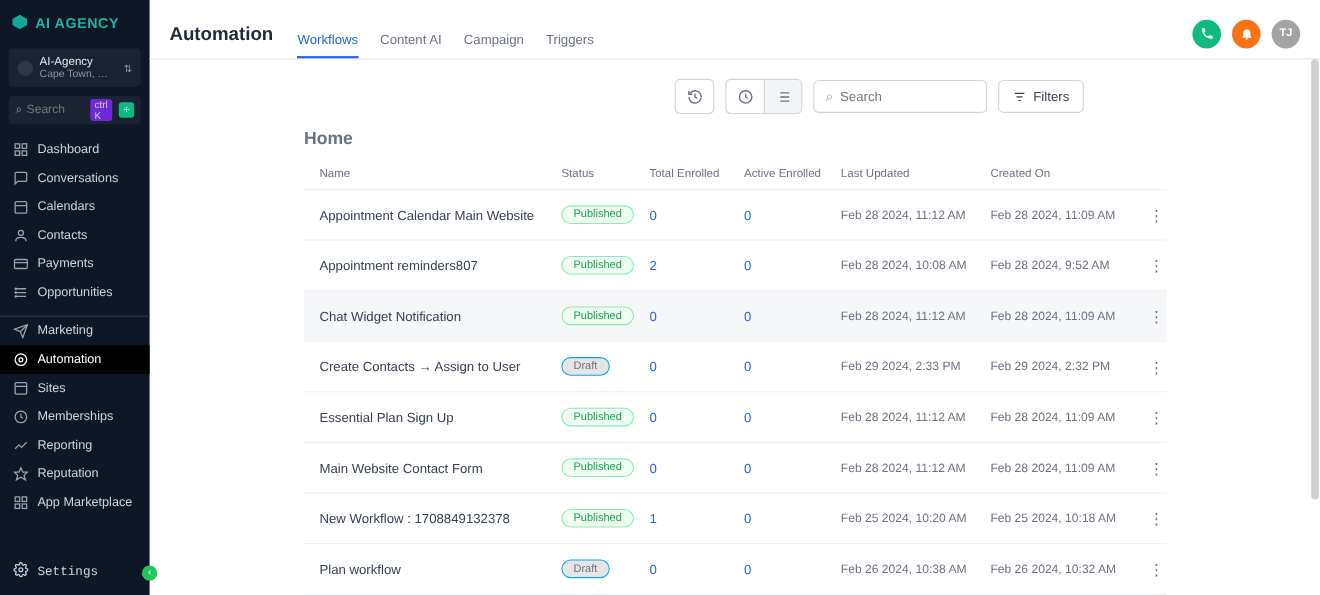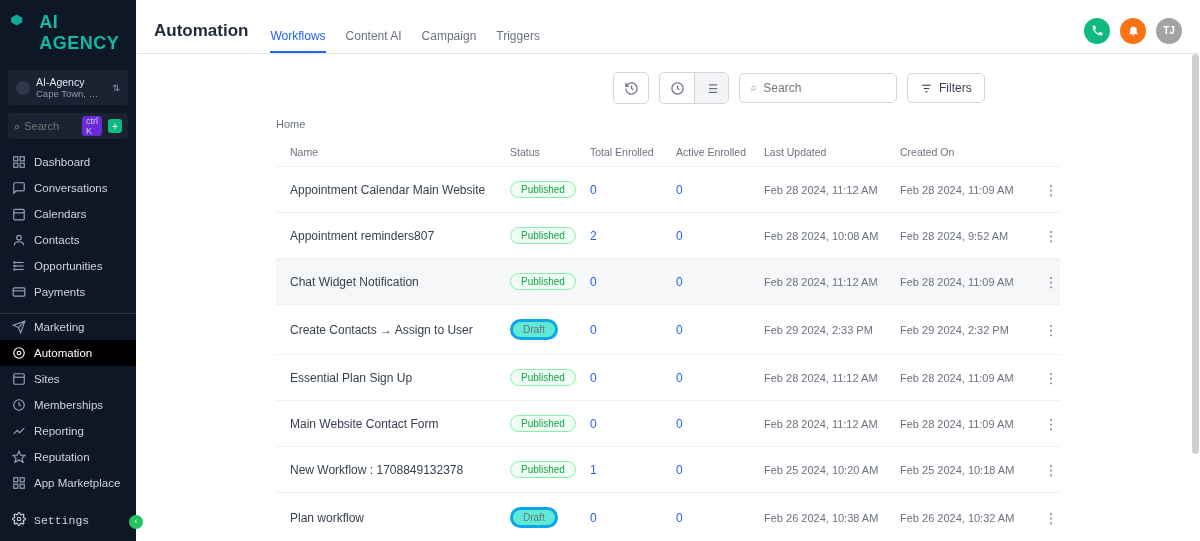--- a/index.html
+++ b/index.html
@@ -1,19 +1,19 @@
 <!DOCTYPE html>
 <html><head>
 <meta charset="utf-8">
 <style>
 * { box-sizing: border-box; margin: 0; padding: 0; }
 body { font-family: -apple-system, BlinkMacSystemFont, 'Segoe UI', Arial, sans-serif; font-size: 13px; color: #333; background: #fff; overflow: hidden; }
 .app { display: flex; height: 541px; width: 1200px; }
 .sidebar { width: 136px; background: #0e1726; display: flex; flex-direction: column; color: #a0aec0; }
-.logo { display: flex; align-items: flex-start; gap: 16px; padding: 12px 10px; color: #14b8a6; font-weight: 700; font-size: 18px; }
+.logo { display: flex; align-items: flex-end; gap: 6px; padding: 12px 10px; color: #14b8a6; font-weight: 700; font-size: 13px; }
 .logo-icon { width: 16px; height: 16px; }
 .logo-text { letter-spacing: 0.5px; }
 .org-selector { margin: 4px 8px 8px; background: #1a2332; border-radius: 4px; padding: 6px 8px; display: flex; align-items: center; gap: 6px; position: relative; }
 .org-ic { width: 14px; height: 14px; border-radius: 50%; background: #2d3748; display: inline-block; flex-shrink: 0; }
 .org-texts { flex: 1; min-width: 0; }
 .org-name { font-size: 10.5px; color: #e0e6f0; white-space: nowrap; overflow: hidden; text-overflow: ellipsis; }
 .org-sub { font-size: 9.5px; color: #8896ab; white-space: nowrap; overflow: hidden; text-overflow: ellipsis; }
 .org-chev { color: #8896ab; font-size: 9px; }
 .sb-search { margin: 0 8px 10px; background: #1a2332; border-radius: 4px; display: flex; align-items: center; gap: 4px; padding: 3px 6px; }
 .sb-search .mag { font-size: 11px; color: #8896ab; }
@@ -41,30 +41,30 @@
 .c-user { background: #a3a3a3; font-size: 10px; font-weight: 600; }
 .content { flex: 1; overflow-y: auto; padding: 18px 22px; position: relative; }
 .toolbar { display: flex; align-items: center; gap: 10px; margin-left: 455px; margin-bottom: 14px; }
 .tool-group { display: flex; border: 1px solid #d1d5db; border-radius: 5px; overflow: hidden; }
 .tool-btn { width: 34px; height: 30px; display: flex; align-items: center; justify-content: center; color: #6b7280; cursor: pointer; }
 .tool-btn.sep { border-left: 1px solid #d1d5db; }
 .tool-btn.active { background: #f3f4f6; }
 .search-box { display: flex; align-items: center; border: 1px solid #d1d5db; border-radius: 5px; padding: 0 10px; height: 30px; width: 158px; gap: 6px; }
 .search-box input { border: none; outline: none; font-size: 12px; width: 100%; color: #6b7280; }
 .filters-btn { display: flex; align-items: center; gap: 6px; border: 1px solid #d1d5db; border-radius: 5px; padding: 0 12px; height: 30px; font-size: 12px; color: #374151; cursor: pointer; }
-.breadcrumb { font-size: 11px; color: #6b7280; margin-left: 118px; margin-bottom: 8px; }
+.breadcrumb { font-size: 16px; color: #6b7280; margin-left: 118px; margin-bottom: 8px; font-weight: bold; }
 .table { margin: 0 118px 0 118px; }
 .thead, .trow { display: grid; grid-template-columns: 220px 80px 86px 88px 136px 136px 30px; align-items: center; }
 .thead { padding: 8px 14px; font-size: 10.5px; color: #6b7280; }
 .trow { padding: 14px 14px; border-top: 1px solid #eef0f3; font-size: 12px; }
 .trow.hover { background: #f6f7f9; }
 .cell-name { color: #374151; }
 .badge { display: inline-block; padding: 2px 10px; border-radius: 999px; font-size: 10px; }
 .badge.pub { border: 1px solid #86efac; color: #16a34a; background: #f0fdf4; }
-.badge.draft { border: 3px solid #0ea5e9; color: #6b7280; background: #5eead4; }
+.badge.draft { border: 1px solid #0ea5e9; color: #6b7280; background: #e5e5e5; }
 .num { color: #2563eb; }
 .date { color: #6b7280; font-size: 11px; }
 .more { color: #6b7280; cursor: pointer; text-align: center; font-size: 14px; }
 .scrollbar-track { position: fixed; right: 0; top: 54px; width: 10px; height: 487px; background: transparent; }
 .scrollbar-thumb { position: absolute; top: 0; width: 7px; right: 1px; height: 400px; background: #cfcfcf; border-radius: 4px; }
 </style>
 </head>
 <body>
 
 <div class="app">
@@ -126,38 +126,38 @@
             <svg width="14" height="14" viewBox="0 0 24 24" fill="none" stroke="currentColor" stroke-width="2">
               <circle cx="12" cy="8" r="4"></circle>
               <path d="M4 21c0-4 4-6 8-6s8 2 8 6"></path>
             </svg>
           </span>
           <span>Contacts</span>
         </li>
       <li>
           <span class="nic">
             <svg width="14" height="14" viewBox="0 0 24 24" fill="none" stroke="currentColor" stroke-width="2">
+              <rect x="2" y="5" width="20" height="14" rx="2"></rect>
+              <line x1="2" y1="10" x2="22" y2="10"></line>
+            </svg>
+          </span>
+          <span>Payments</span>
+        </li>
+      <li>
+          <span class="nic">
+            <svg width="14" height="14" viewBox="0 0 24 24" fill="none" stroke="currentColor" stroke-width="2">
               <line x1="4" y1="6" x2="20" y2="6"></line>
               <line x1="4" y1="12" x2="20" y2="12"></line>
               <line x1="4" y1="18" x2="20" y2="18"></line>
               <circle cx="4" cy="6" r="1"></circle>
               <circle cx="4" cy="12" r="1"></circle>
               <circle cx="4" cy="18" r="1"></circle>
             </svg>
           </span>
           <span>Opportunities</span>
-        </li>
-      <li>
-          <span class="nic">
-            <svg width="14" height="14" viewBox="0 0 24 24" fill="none" stroke="currentColor" stroke-width="2">
-              <rect x="2" y="5" width="20" height="14" rx="2"></rect>
-              <line x1="2" y1="10" x2="22" y2="10"></line>
-            </svg>
-          </span>
-          <span>Payments</span>
         </li>
 
       <li class="sep-before">
           <span class="nic">
             <svg width="14" height="14" viewBox="0 0 24 24" fill="none" stroke="currentColor" stroke-width="2">
               <path d="M22 2 11 13"></path>
               <path d="M22 2 15 22 11 13 2 9z"></path>
             </svg>
           </span>
           <span>Marketing</span>

